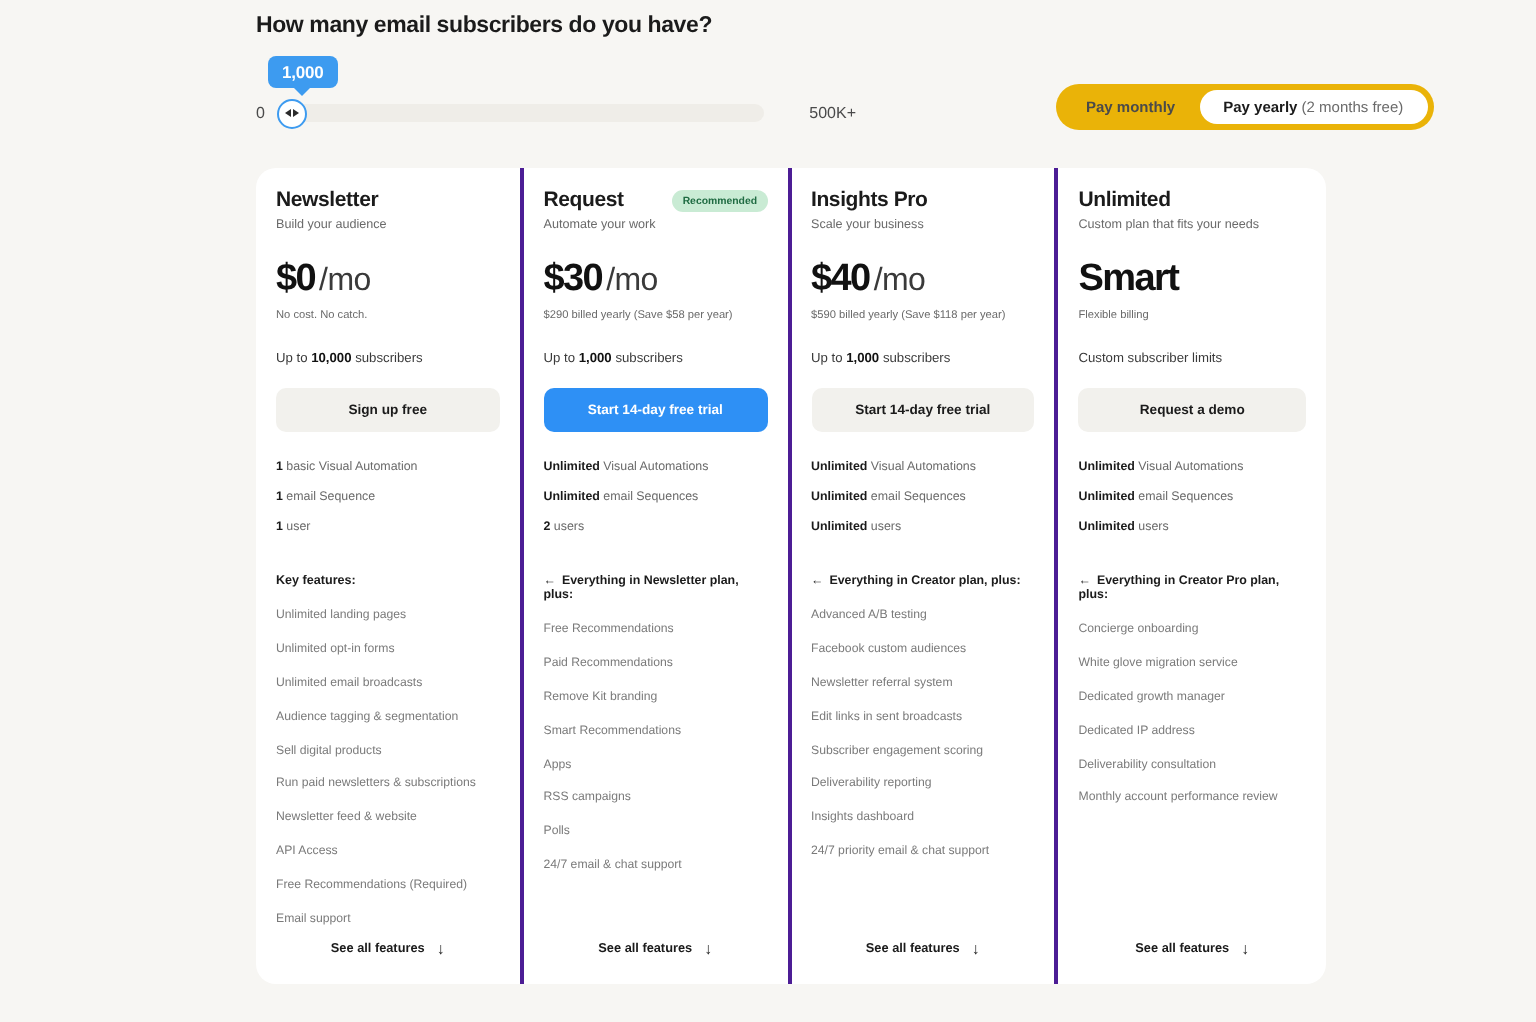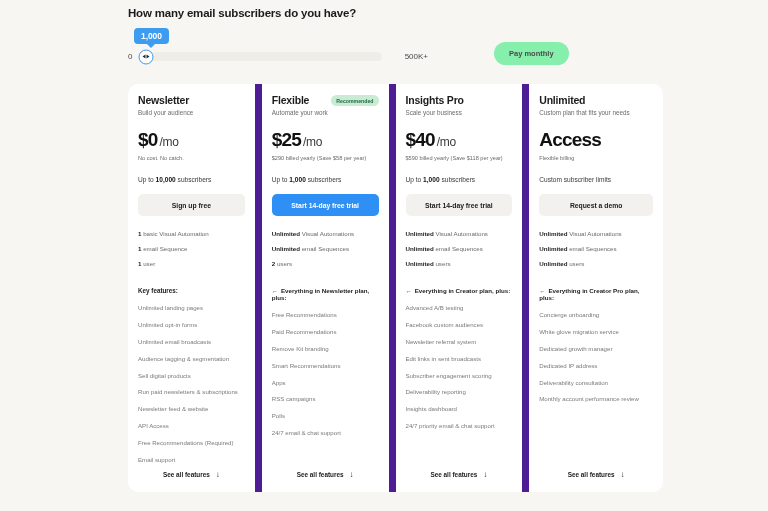--- a/index.html
+++ b/index.html
@@ -52,59 +52,59 @@
   }
   .thumb span {
     width: 0; height: 0;
     border-top: 2.5px solid transparent; border-bottom: 2.5px solid transparent;
   }
   .thumb .l { border-right: 3px solid #2B2B2B; }
   .thumb .r { border-left: 3px solid #2B2B2B; }
 
   
   .billing-toggle {
-    position: absolute; left: 494px; top: 42px;
+    position: absolute; left: 528px; top: 42px;
     display: flex; align-items: center;
-    background: #86efac; border-radius: 20px; padding: 3px;
+    background: #eab308; border-radius: 20px; padding: 3px;
   }
   .toggle-opt {
     font-size: 7.5px; color: #4A4A4A; white-space: nowrap;
     padding: 4px 12px; border-radius: 16px; font-weight: bold;
   }
   .toggle-opt.active { background: #FFFFFF; color: #1B1B1B; }
   .toggle-opt .muted { font-weight: normal; color: #6A6A6A; }
 
   
   .cards {
     position: absolute; left: 128px; top: 84px;
     display: flex; width: 535px; height: 408px;
     background: #FFFFFF; border-radius: 10px; overflow: hidden;
   }
   .card {
     width: 133.75px; padding: 10px 10px 0 10px;
-    border-right: 7px solid #4c1d95;
+    border-right: 2px solid #4c1d95;
     display: flex; flex-direction: column; position: relative;
   }
   .card:last-child { border-right: none; }
 
   .card-head { display: flex; align-items: flex-start; justify-content: space-between; }
   .plan-name {
     font-size: 10.5px; font-weight: bold; color: #1B1B1B; letter-spacing: -0.2px;
   }
   .badge {
     background: #C9EBD4; color: #1F6B42;
     font-size: 5.2px; font-weight: bold;
     padding: 2.5px 5px; border-radius: 8px; white-space: nowrap;
     margin-top: 1px;
   }
   .tagline { font-size: 6.3px; color: #6A6A6A; margin-top: 3px; }
 
   .price-row { display: flex; align-items: baseline; margin-top: 13px; }
   .price { font-size: 19px; font-weight: bold; color: #111111; letter-spacing: -0.8px; }
-  .per { font-size: 12px; color: #3A3A3A; margin-left: 2px; letter-spacing: -0.3px; }
+  .per { font-size: 16px; color: #3A3A3A; margin-left: 2px; letter-spacing: -0.3px; }
   .price-note { font-size: 5.6px; color: #6A6A6A; margin-top: 4px; line-height: 1.3; }
 
   .limits { font-size: 6.6px; color: #3A3A3A; margin-top: 14px; }
   .limits b { color: #111111; }
 
   .cta {
     margin-top: 11px; height: 22px; border-radius: 5px;
     display: flex; align-items: center; justify-content: center;
     font-size: 6.8px; font-weight: bold; cursor: pointer;
     border: none; width: 100%;
@@ -150,20 +150,21 @@
             <span class="r"></span>
           </div>
         </div>
         <span class="slider-max">500K+</span>
       </div>
     </div>
   </div>
 
   <div class="billing-toggle">
     <div class="toggle-opt">Pay monthly</div>
+    <div class="toggle-opt active"><span>Pay yearly </span><span class="muted">(2 months free)</span></div>
   </div>
 
   <div class="cards">
       <div class="card">
         <div class="card-head">
           <div class="plan-name">Newsletter</div>
         </div>
         <div class="tagline">Build your audience</div>
         <div class="price-row">
           <span class="price">$0</span>
@@ -188,26 +189,26 @@
         <div class="feature">API Access</div>
         <div class="feature">Free Recommendations (Required)</div>
         <div class="feature">Email support</div>
         <div class="see-all">
           <span>See all features</span>
           <span class="dn">↓</span>
         </div>
       </div>
       <div class="card">
         <div class="card-head">
-          <div class="plan-name">Flexible</div>
+          <div class="plan-name">Request</div>
           <div class="badge">Recommended</div>
         </div>
         <div class="tagline">Automate your work</div>
         <div class="price-row">
-          <span class="price">$25</span>
+          <span class="price">$30</span>
           <span class="per">/mo</span>
         </div>
         <div class="price-note">$290 billed yearly (Save $58 per year)</div>
         <div class="limits">Up to <b>1,000</b> subscribers</div>
         <button class="cta blue">Start 14-day free trial</button>
         <div class="specs">
           <div class="spec"><b>Unlimited</b> Visual Automations</div>
           <div class="spec"><b>Unlimited</b> email Sequences</div>
           <div class="spec"><b>2</b> users</div>
         </div>
@@ -255,21 +256,21 @@
           <span>See all features</span>
           <span class="dn">↓</span>
         </div>
       </div>
       <div class="card">
         <div class="card-head">
           <div class="plan-name">Unlimited</div>
         </div>
         <div class="tagline">Custom plan that fits your needs</div>
         <div class="price-row">
-          <span class="price">Access</span>
+          <span class="price">Smart</span>
         </div>
         <div class="price-note">Flexible billing</div>
         <div class="limits">Custom subscriber limits</div>
         <button class="cta grey">Request a demo</button>
         <div class="specs">
           <div class="spec"><b>Unlimited</b> Visual Automations</div>
           <div class="spec"><b>Unlimited</b> email Sequences</div>
           <div class="spec"><b>Unlimited</b> users</div>
         </div>
         <div class="everything"><span class="arrow">←</span>Everything in Creator Pro plan, plus:</div>

